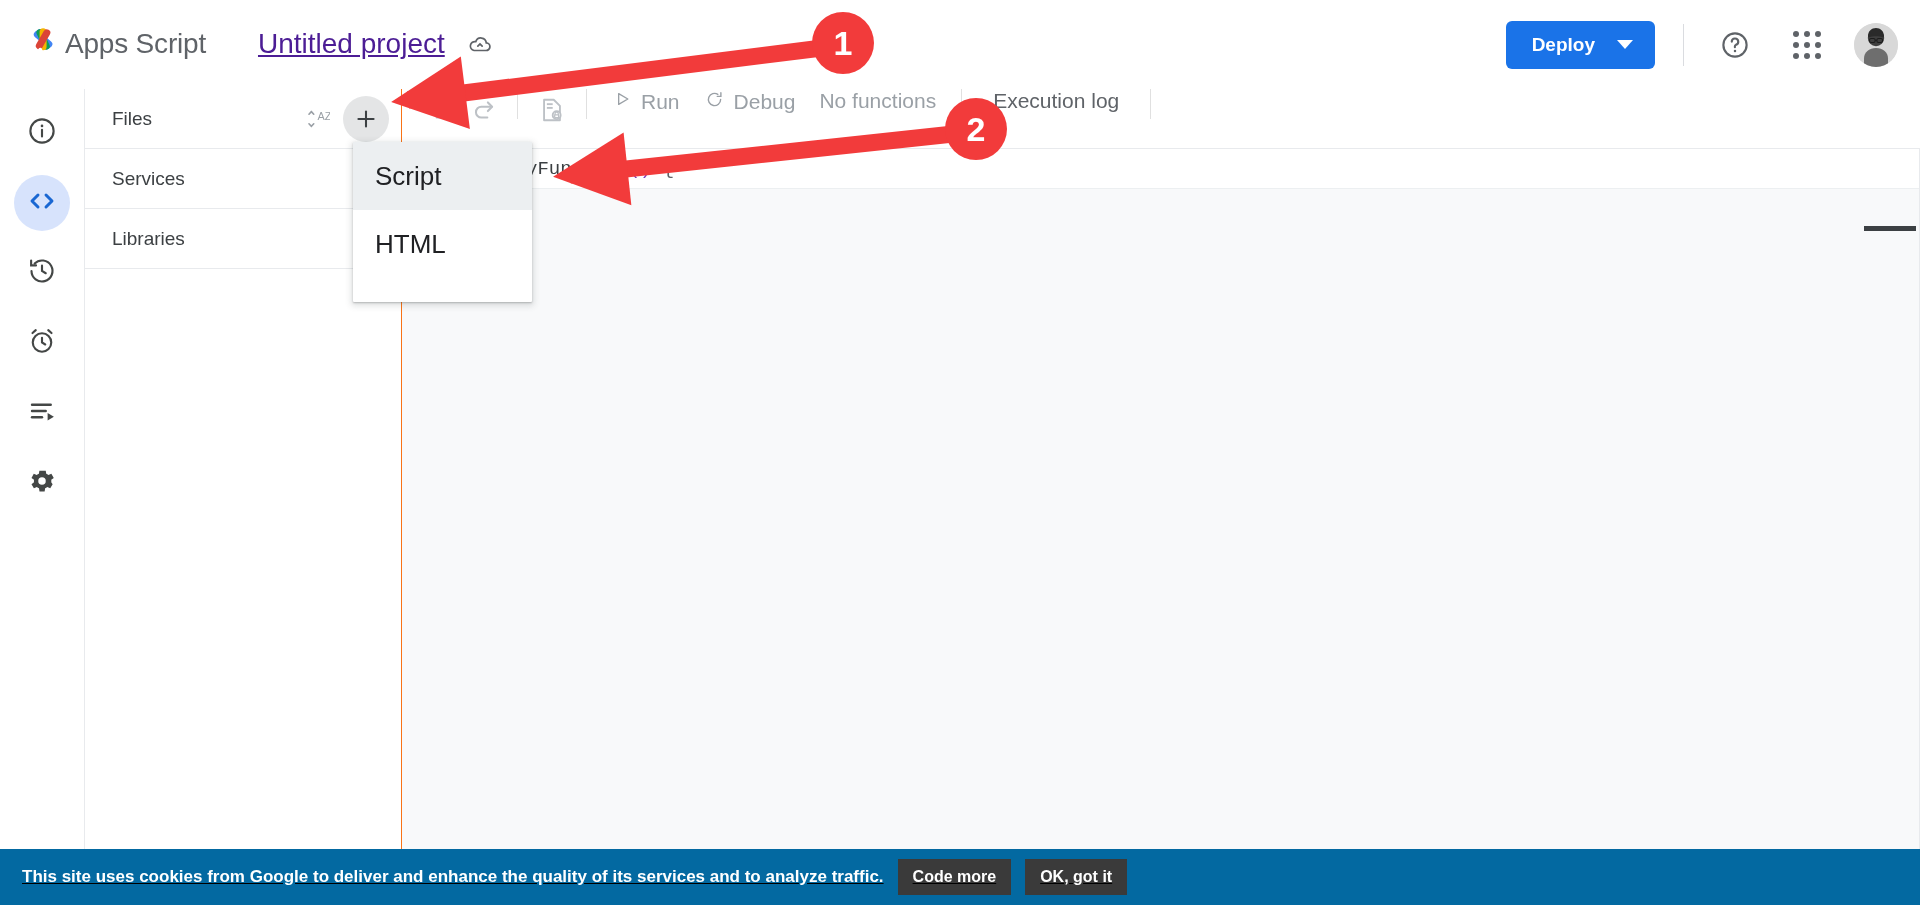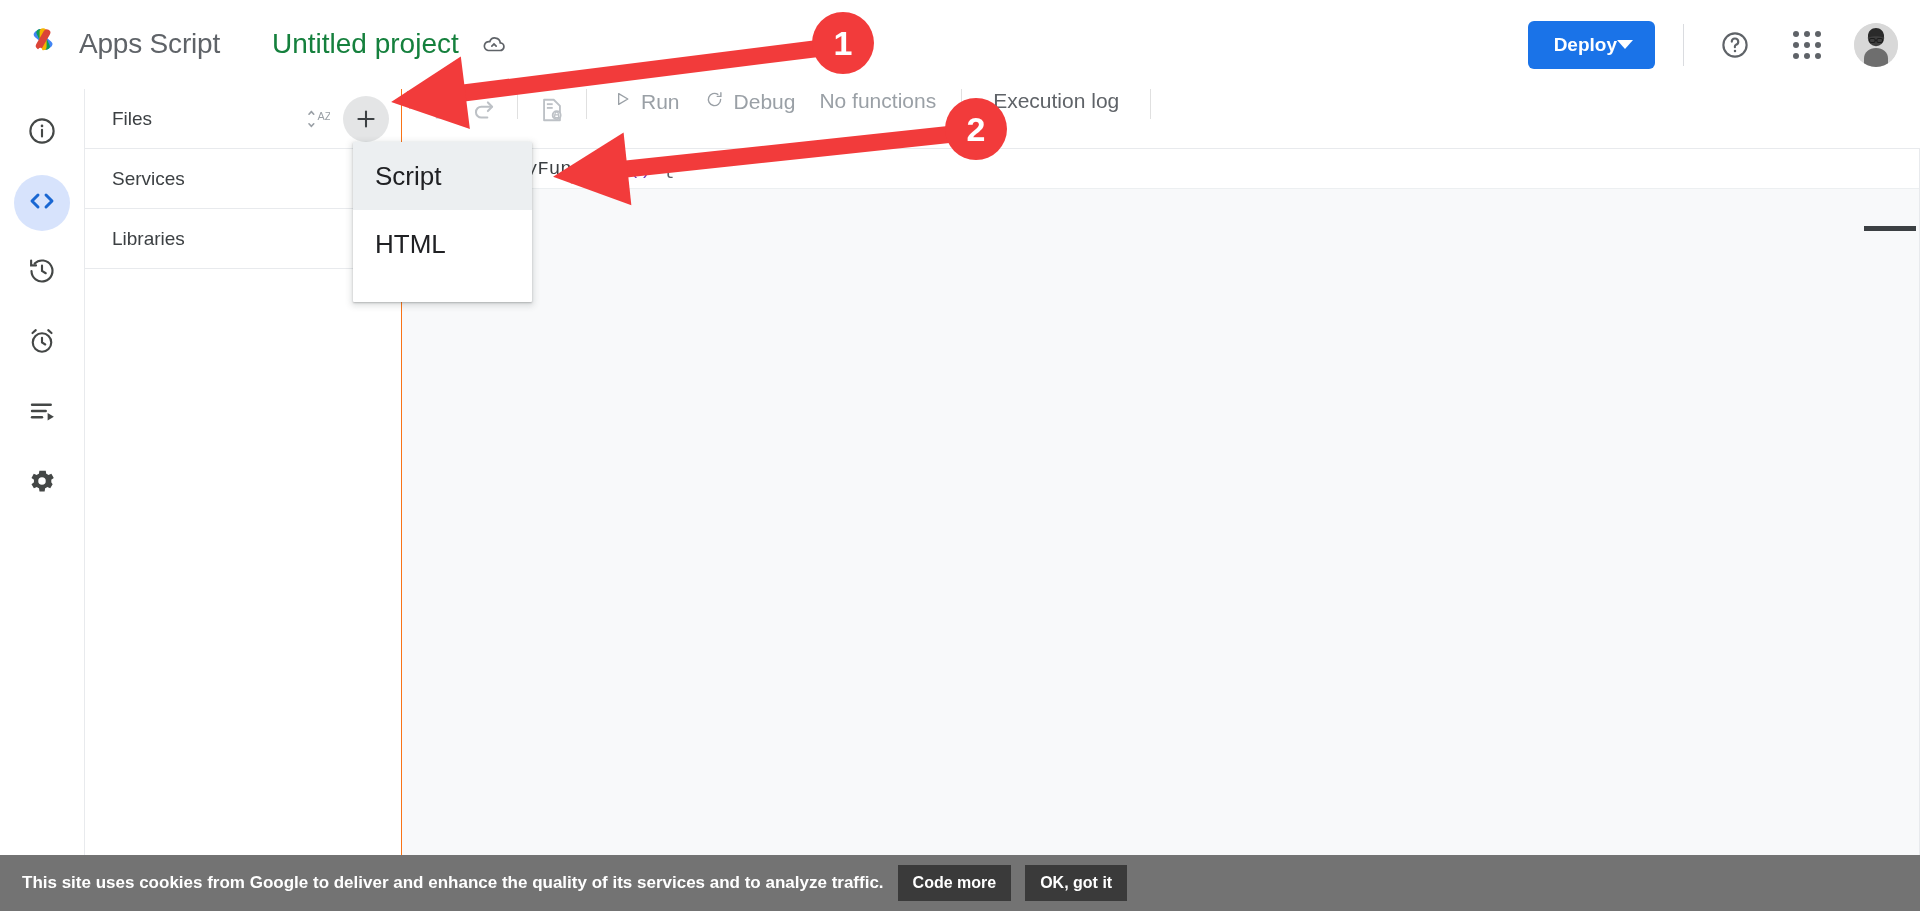--- a/index.html
+++ b/index.html
@@ -12,36 +12,36 @@
 
   
   .topbar {
     position: absolute; top:0; left:0; width:1920px; height:89px;
     background:#fff; display:flex; align-items:center;
     border-bottom: 1px solid #fff;
   }
   .brand { display:flex; align-items:center; margin-left:25px; }
   .brand-logo { width:40px; height:40px; position:relative; }
   .brand-name {
-    font-size:28px; color:#5f6368; margin-left:14px;
+    font-size:28px; color:#5f6368; 
     letter-spacing:-0.2px; white-space:nowrap;
   }
   .proj-title {
-    font-size:28px; color:#15803d; margin-left:52px; white-space:nowrap;
+    font-size:28px; color:#4c1d95; margin-left:52px; white-space:nowrap;text-decoration:underline;
   }
   .cloud-icon { margin-left:22px; width:26px; height:26px; color:#5f6368; }
 
   .topbar-right {
     position:absolute; right:22px; top:0; height:89px;
     display:flex; align-items:center; gap:0;
   }
   .deploy-btn {
     background:#1a73e8; color:#fff; border:none; border-radius:6px;
     height:48px; padding:0 22px 0 26px; font-size:19px; font-weight:bold;
-    display:flex; align-items:center; cursor:pointer;
+    display:flex; align-items:center; gap:22px; cursor:pointer;
     font-family:"Liberation Sans", sans-serif;
   }
   .caret-down {
     width:0;height:0;border-left:8px solid transparent;
     border-right:8px solid transparent;border-top:9px solid #fff;
   }
   .tb-divider { width:1px; height:42px; background:#dadce0; margin:0 28px; }
   .icon-btn {
     width:46px;height:46px;border-radius:50%;display:flex;
     align-items:center;justify-content:center;cursor:pointer;color:#5f6368;
@@ -146,23 +146,23 @@
     border-radius:1px; z-index:40; padding:0;text-align:center;
   }
   .menu-item {
     height:68px; display:flex; align-items:center; padding-left:22px;
     font-size:26px; color:#202124; cursor:pointer;
   }
   .menu-item.hover { background:#eceff1; }
 
   
   .cookie {
-    position:absolute; left:0; bottom:4px; width:1920px; height:56px;
-    background:#737373; display:flex; align-items:center;
-    padding-left:22px; z-index:60;
+    position:absolute; left:0; bottom:10px; width:1920px; height:56px;
+    background:#0369a1; display:flex; align-items:center;
+    padding-left:22px; z-index:60;text-decoration:underline;
   }
   .cookie-text { color:#fff; font-size:17px; font-weight:bold; }
   .cookie-btn {
     background:#3a3a3a; color:#fff; font-size:16px; font-weight:bold;
     border:none; padding:9px 15px; margin-left:14px; cursor:pointer;
     font-family:"Liberation Sans", sans-serif;
   }
 
   
   .anno { position:absolute; left:0; top:0; width:1920px; height:915px;

